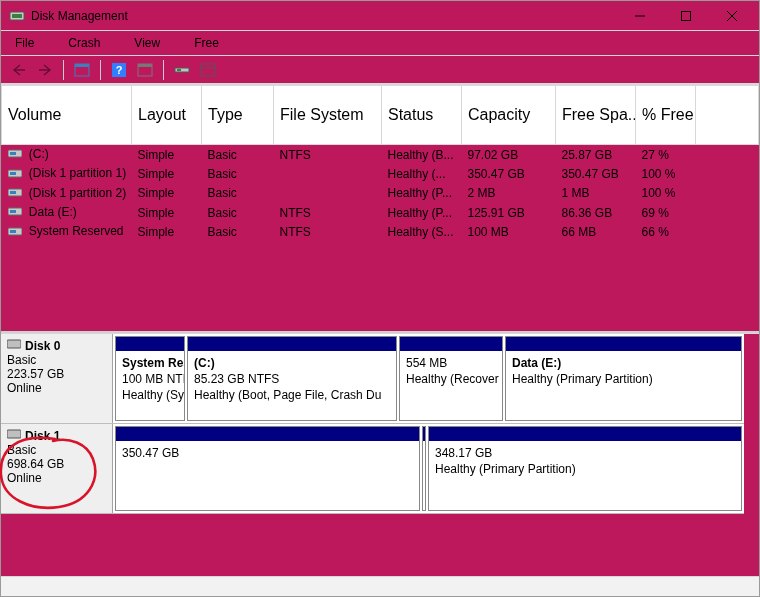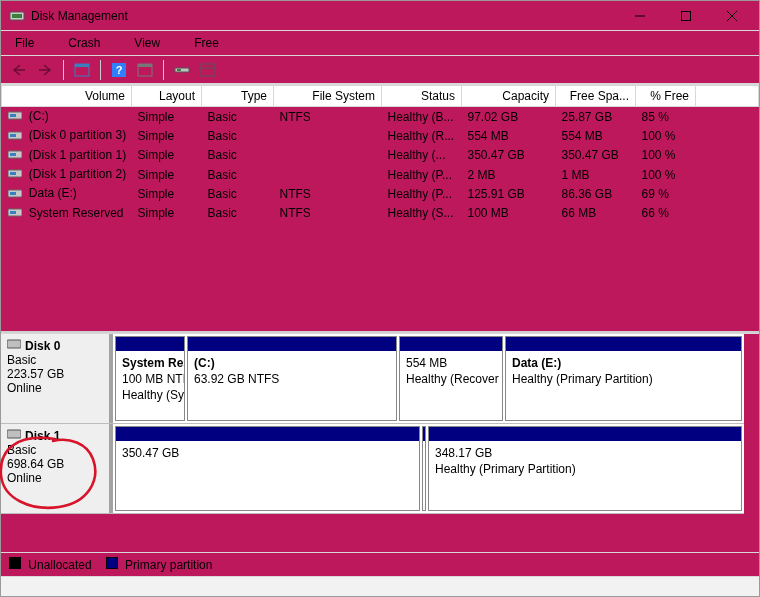--- a/index.html
+++ b/index.html
@@ -57,26 +57,26 @@
     height: 248px;
     overflow: auto;
     border-bottom: 2px solid #d0d0d0;
   }
   table.volumes-table {
     border-collapse: collapse;
     width: 100%;
     table-layout: fixed;
   }
   table.volumes-table th {
-    text-align: right;
+    text-align: left;
     font-weight: normal;
     background: #fff;
     border: 1px solid #d8d8d8;
-    padding: 3px 6px;
-    font-size: 12px;
+    padding: 20px 6px;
+    font-size: 16px;
     white-space: nowrap;
     overflow: hidden;
   }
   table.volumes-table td {
     padding: 2px 6px;
     font-size: 12px;
     white-space: nowrap;
     overflow: hidden;
     text-overflow: clip;
   }
@@ -94,21 +94,21 @@
   }
   .disk-row {
     display: flex;
     border-bottom: 1px solid #bdbdbd;
     background: #fff;
     min-height: 90px;
   }
   .disk-info {
     width: 112px;
     min-width: 112px;
-    border-right: 4px solid #a3a3a3;
+    border-right: 1px solid #a3a3a3;
     padding: 4px 6px;
     background: #efefef;
     font-size: 12px;
   }
   .disk-info .dname { font-weight: bold; display: flex; align-items: center; gap: 4px; }
   .disk-partitions {
     flex: 1;
     display: flex;
     padding: 2px;
     gap: 2px;
@@ -255,35 +255,21 @@
               <td><span class="vol-icon"><svg width="14" height="12">
                     <rect x="0" y="3" width="14" height="7" rx="1" fill="#c9c9c9" stroke="#666"></rect>
                     <rect x="2" y="5" width="6" height="3" fill="#3a7fbf"></rect>
                   </svg></span> (C:)</td>
               <td>Simple</td>
               <td>Basic</td>
               <td>NTFS</td>
               <td>Healthy (B...</td>
               <td>97.02 GB</td>
               <td>25.87 GB</td>
-              <td>85 %</td>
-              <td></td>
-            </tr>
-            <tr>
-              <td><span class="vol-icon"><svg width="14" height="12">
-                    <rect x="0" y="3" width="14" height="7" rx="1" fill="#c9c9c9" stroke="#666"></rect>
-                    <rect x="2" y="5" width="6" height="3" fill="#3a7fbf"></rect>
-                  </svg></span> (Disk 0 partition 3)</td>
-              <td>Simple</td>
-              <td>Basic</td>
-              <td></td>
-              <td>Healthy (R...</td>
-              <td>554 MB</td>
-              <td>554 MB</td>
-              <td>100 %</td>
+              <td>27 %</td>
               <td></td>
             </tr>
             <tr>
               <td><span class="vol-icon"><svg width="14" height="12">
                     <rect x="0" y="3" width="14" height="7" rx="1" fill="#c9c9c9" stroke="#666"></rect>
                     <rect x="2" y="5" width="6" height="3" fill="#3a7fbf"></rect>
                   </svg></span> (Disk 1 partition 1)</td>
               <td>Simple</td>
               <td>Basic</td>
               <td></td>
@@ -359,21 +345,22 @@
                 <div class="pbody">
                   <div class="pname">System Res</div>
                   <div>100 MB NTF</div>
                   <div>Healthy (Sy</div>
                 </div>
               </div>
               <div class="partition" style="flex: 0 0 210px;">
                 <div class="stripe"></div>
                 <div class="pbody">
                   <div class="pname">(C:)</div>
-                  <div>63.92 GB NTFS</div>
+                  <div>85.23 GB NTFS</div>
+                  <div>Healthy (Boot, Page File, Crash Du</div>
                 </div>
               </div>
               <div class="partition" style="flex: 0 0 104px;">
                 <div class="stripe"></div>
                 <div class="pbody">
                   <div>554 MB</div>
                   <div>Healthy (Recover</div>
                 </div>
               </div>
               <div class="partition" style="flex: 1 1 0px;">
@@ -412,30 +399,20 @@
                 <div class="pbody">
                   <div>348.17 GB</div>
                   <div>Healthy (Primary Partition)</div>
                 </div>
               </div>
             </div>
           </div>
         </div>
     </div>
 
-    <div class="legend">
-      <span>
-        <span class="sw" style="background:#000"></span>
-        <span>Unallocated</span>
-      </span>
-      <span>
-        <span class="sw" style="background:#000080"></span>
-        <span>Primary partition</span>
-      </span>
-    </div>
 
     <div class="footer-bar"></div>
   </div>
 
   <svg class="annot" style="left:-6px; top:430px;" width="110" height="84" viewBox="0 0 110 84">
     <path d="M60 8 C20 2, 4 20, 6 44 C8 68, 36 80, 64 76 C92 72, 106 50, 98 28 C92 12, 74 6, 58 10" fill="none" stroke="#d8142a" stroke-width="2.6" stroke-linecap="round"></path>
   </svg>
 
 </div>
 

